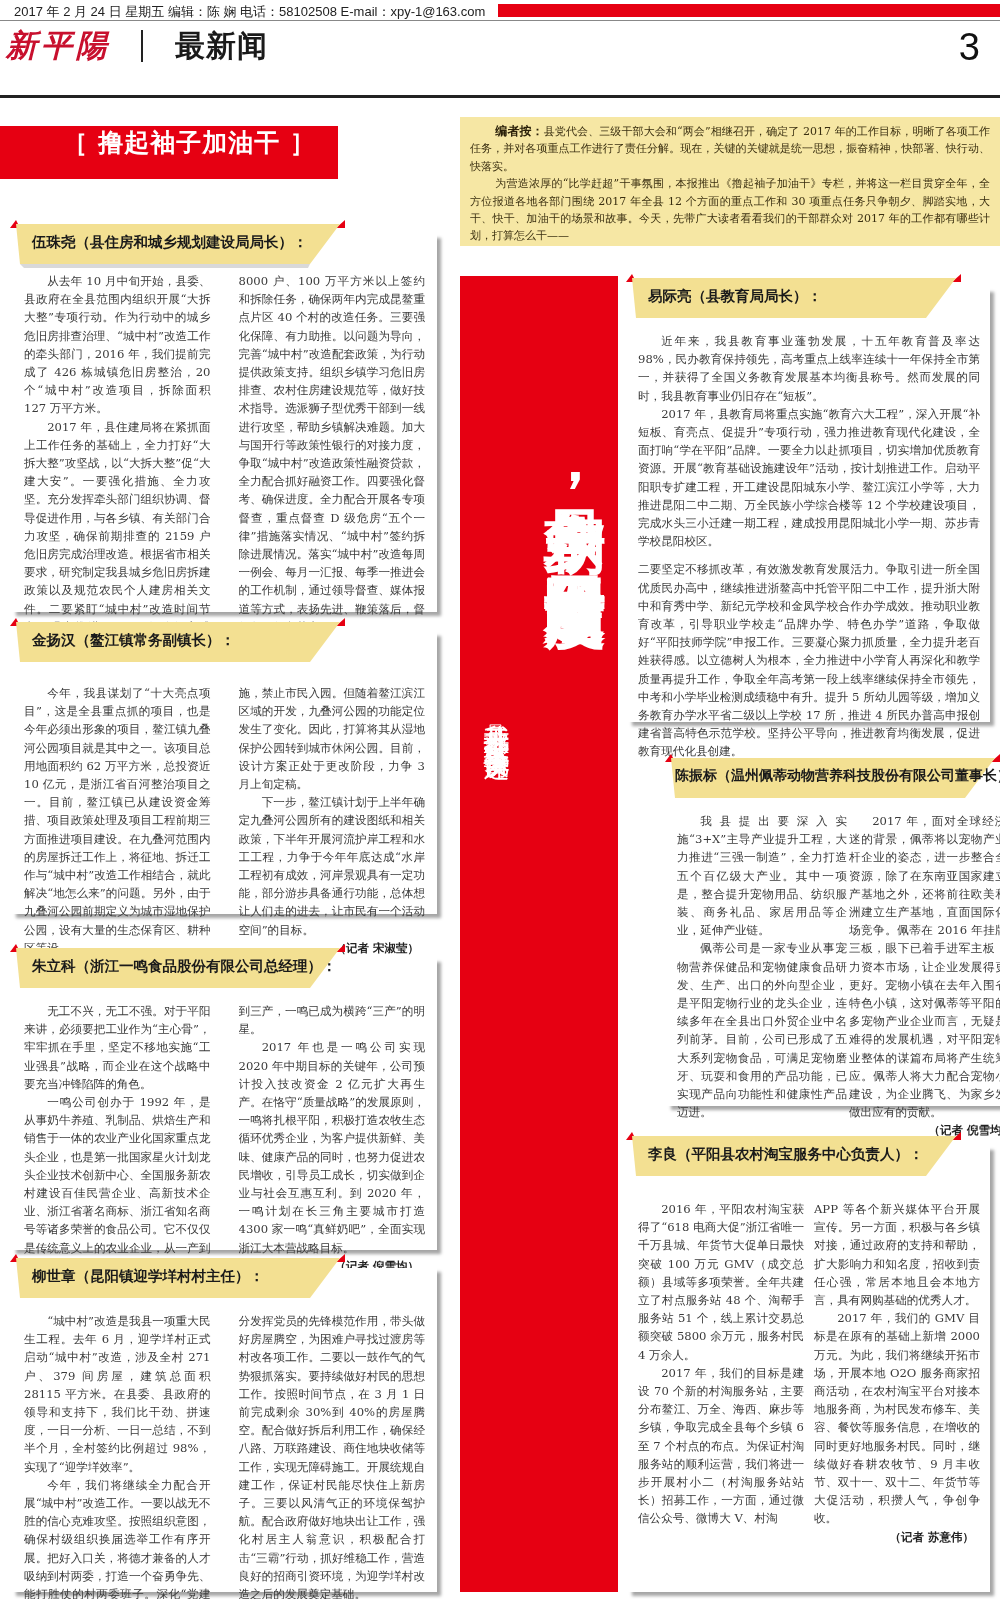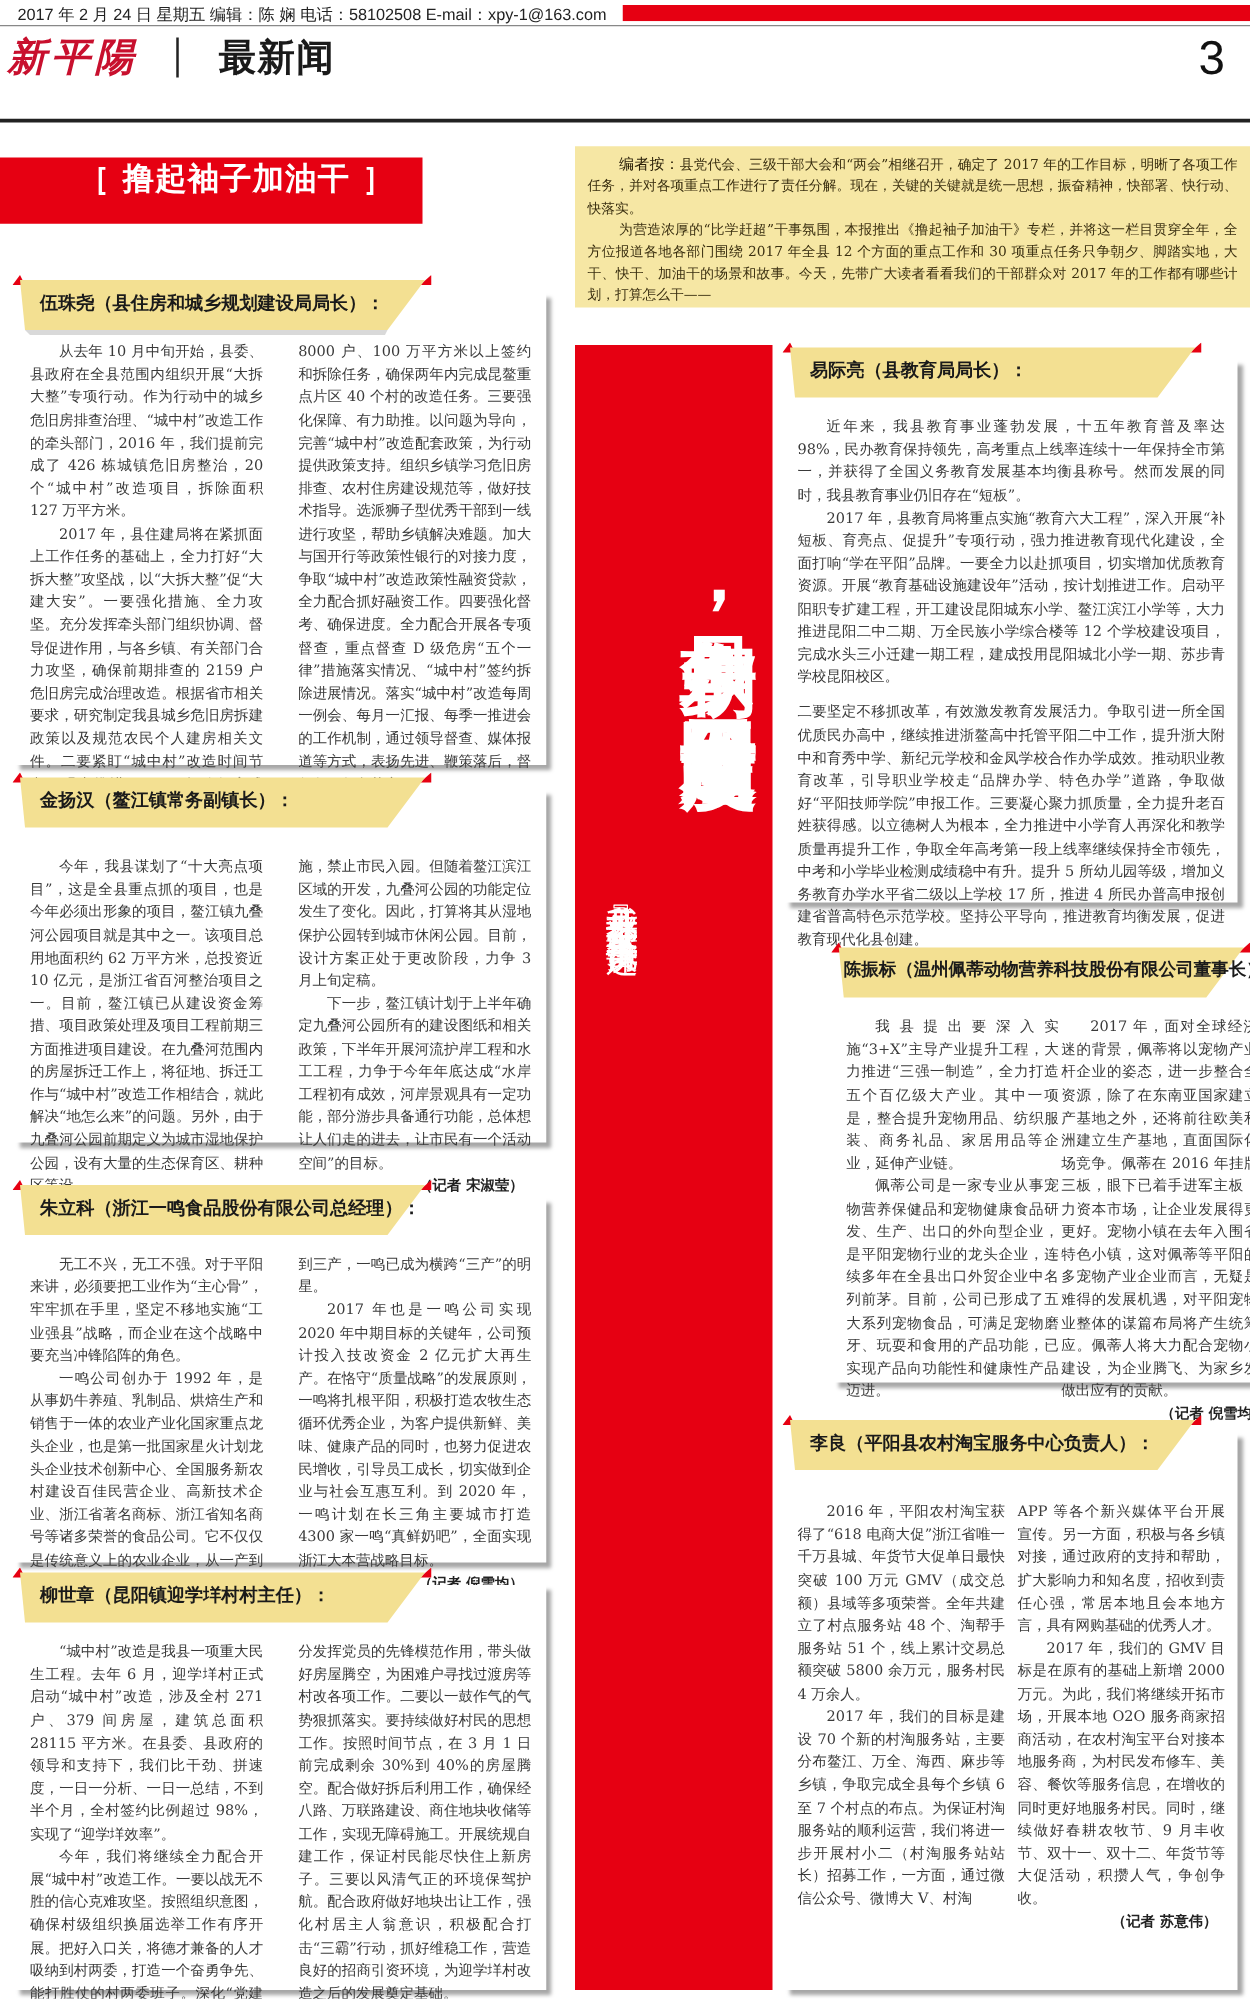--- a/index.html
+++ b/index.html
@@ -18,21 +18,21 @@
   .page-number { position: absolute; right: 20px; top: 26px; font-family: "Liberation Sans", sans-serif; font-size: 38px; color: #111; }
   .head-rule { position: absolute; left: 0; top: 95px; width: 1000px; height: 3px; background: #222; }
 
   
   .column-banner { position: absolute; left: 0; top: 126px; width: 338px; height: 53px; background: #e60012; display: flex; align-items: flex-start; justify-content: flex-end; padding-right: 22px; }
   .column-banner span { font-family: "DejaVu Sans", sans-serif; color: #fff; font-size: 25px; font-weight: bold; letter-spacing: 1px; }
 
   
   .editor-note { position: absolute; left: 460px; top: 117px; width: 540px; height: 129px; background: #f6e7a4; padding: 6px 10px 0 10px; font-size: 11px; line-height: 17.4px; color: #3a2f10; text-align: justify; }
   .editor-note p { text-indent: 2.3em; }
-  .editor-note .note-lead { font-family: "DejaVu Sans", sans-serif; font-weight: normal; font-size: 12px; color: #2a2008; }
+  .editor-note .note-lead { font-family: "DejaVu Sans", sans-serif; font-weight: bold; font-size: 12px; color: #2a2008; }
 
   
   .headline-banner { position: absolute; left: 460px; top: 276px; width: 158px; height: 1316px; background: #e60012; }
   .headline-main { position: absolute; left: 70px; top: 184px; width: 80px; font-family: "DejaVu Sans", sans-serif; font-weight: bold; font-size: 62px; line-height: 70px; color: #fff; writing-mode: vertical-rl; letter-spacing: 1px; }
   .headline-sub { position: absolute; left: 12px; top: 428px; width: 40px; font-family: "DejaVu Sans", sans-serif; font-size: 26px; line-height: 30px; color: #fff; writing-mode: vertical-rl; letter-spacing: 2px; }
 
   
   .card { position: absolute; background: #fff; box-shadow: 4px 4px 3px rgba(0,0,0,0.35); }
   .card-ribbon { position: absolute; left: -2px; top: -14px; width: 335px; height: 50px; }
   .card-ribbon svg { position: absolute; left: 0; top: 0; }

